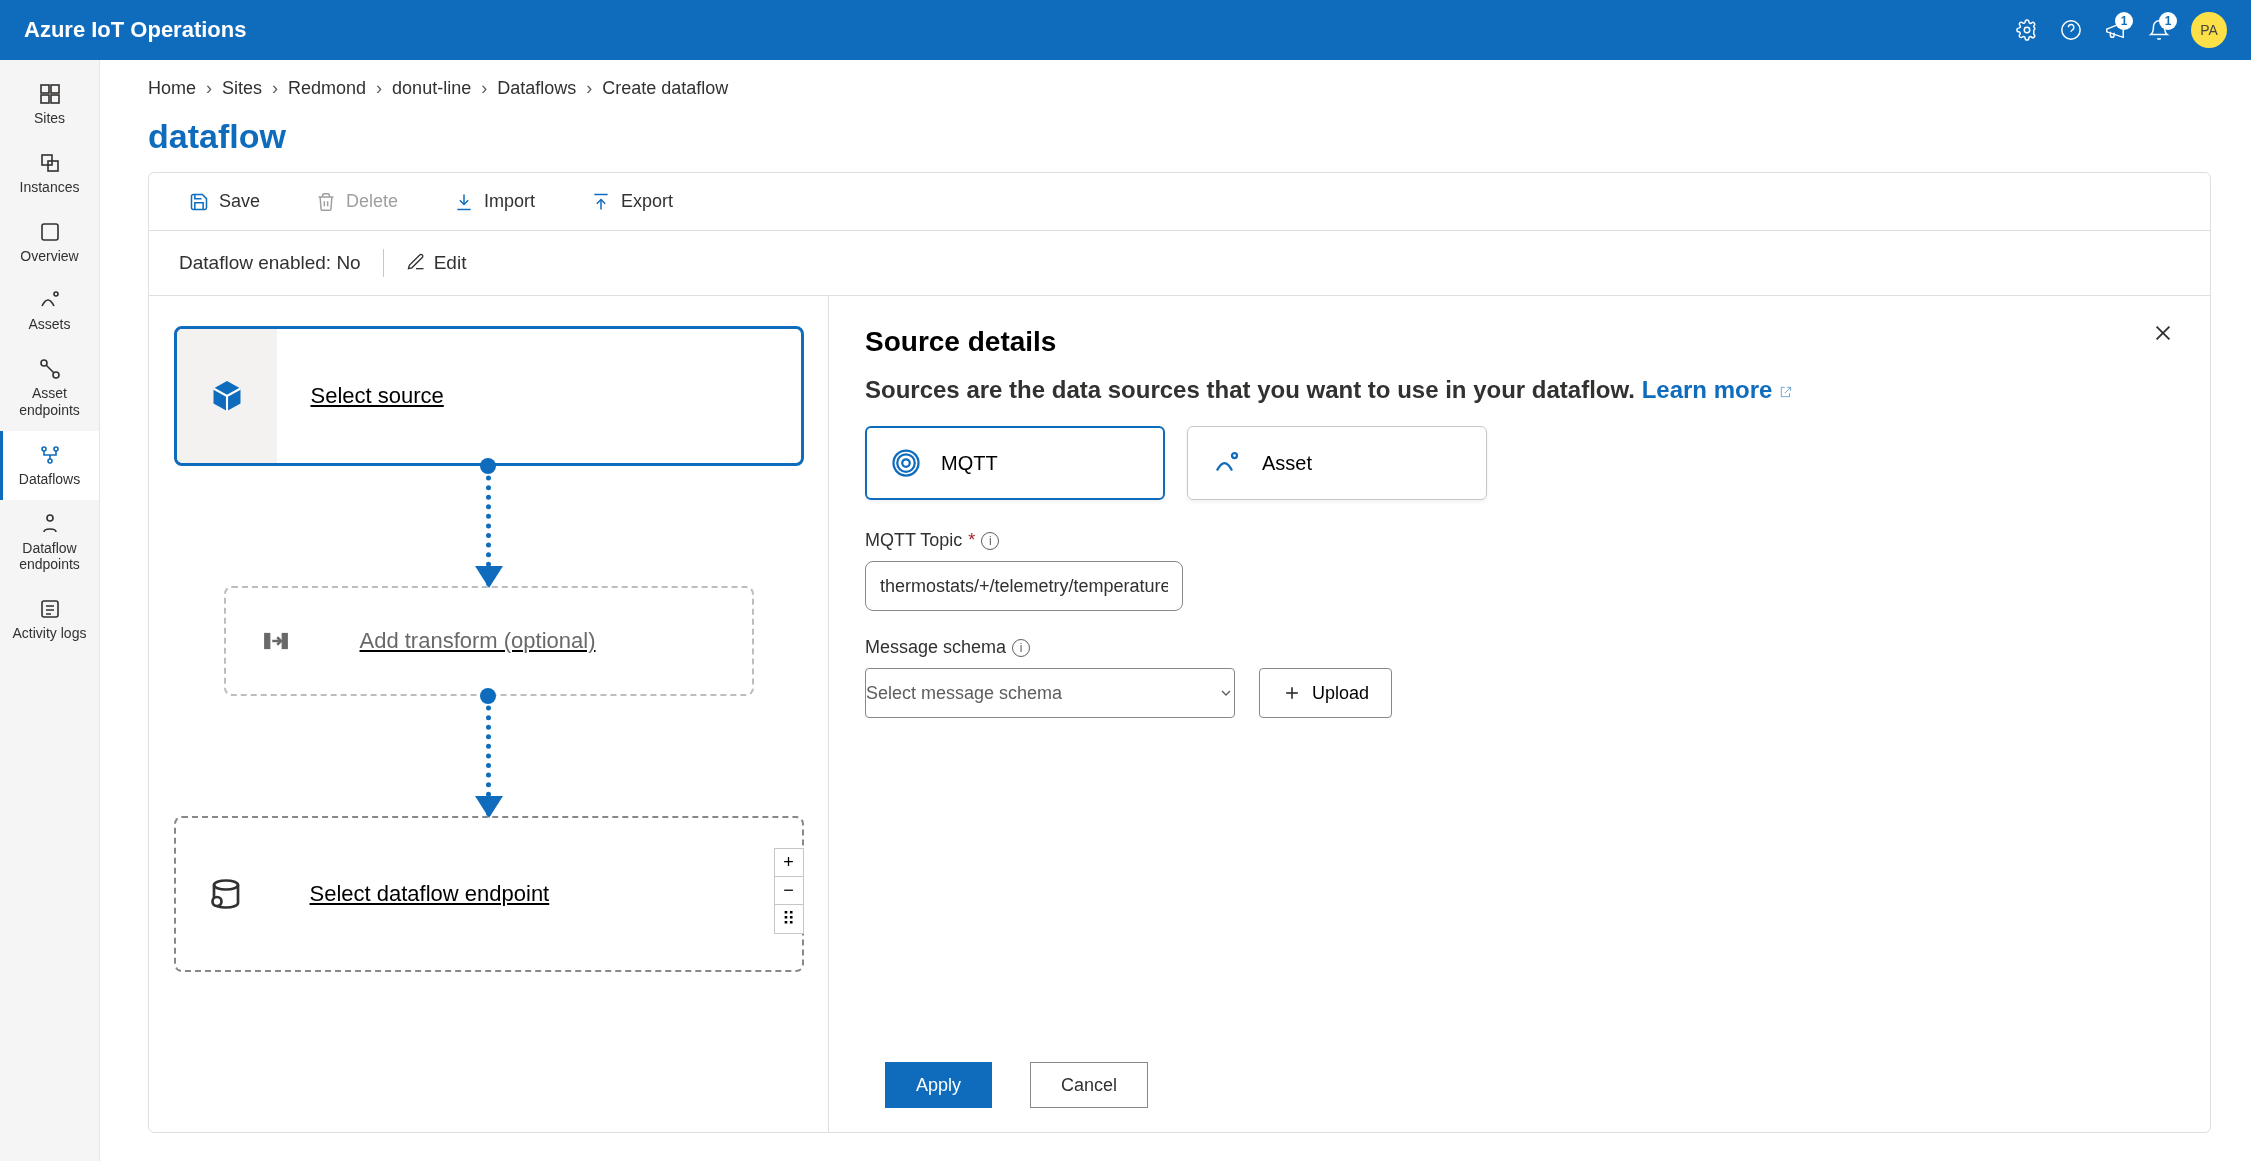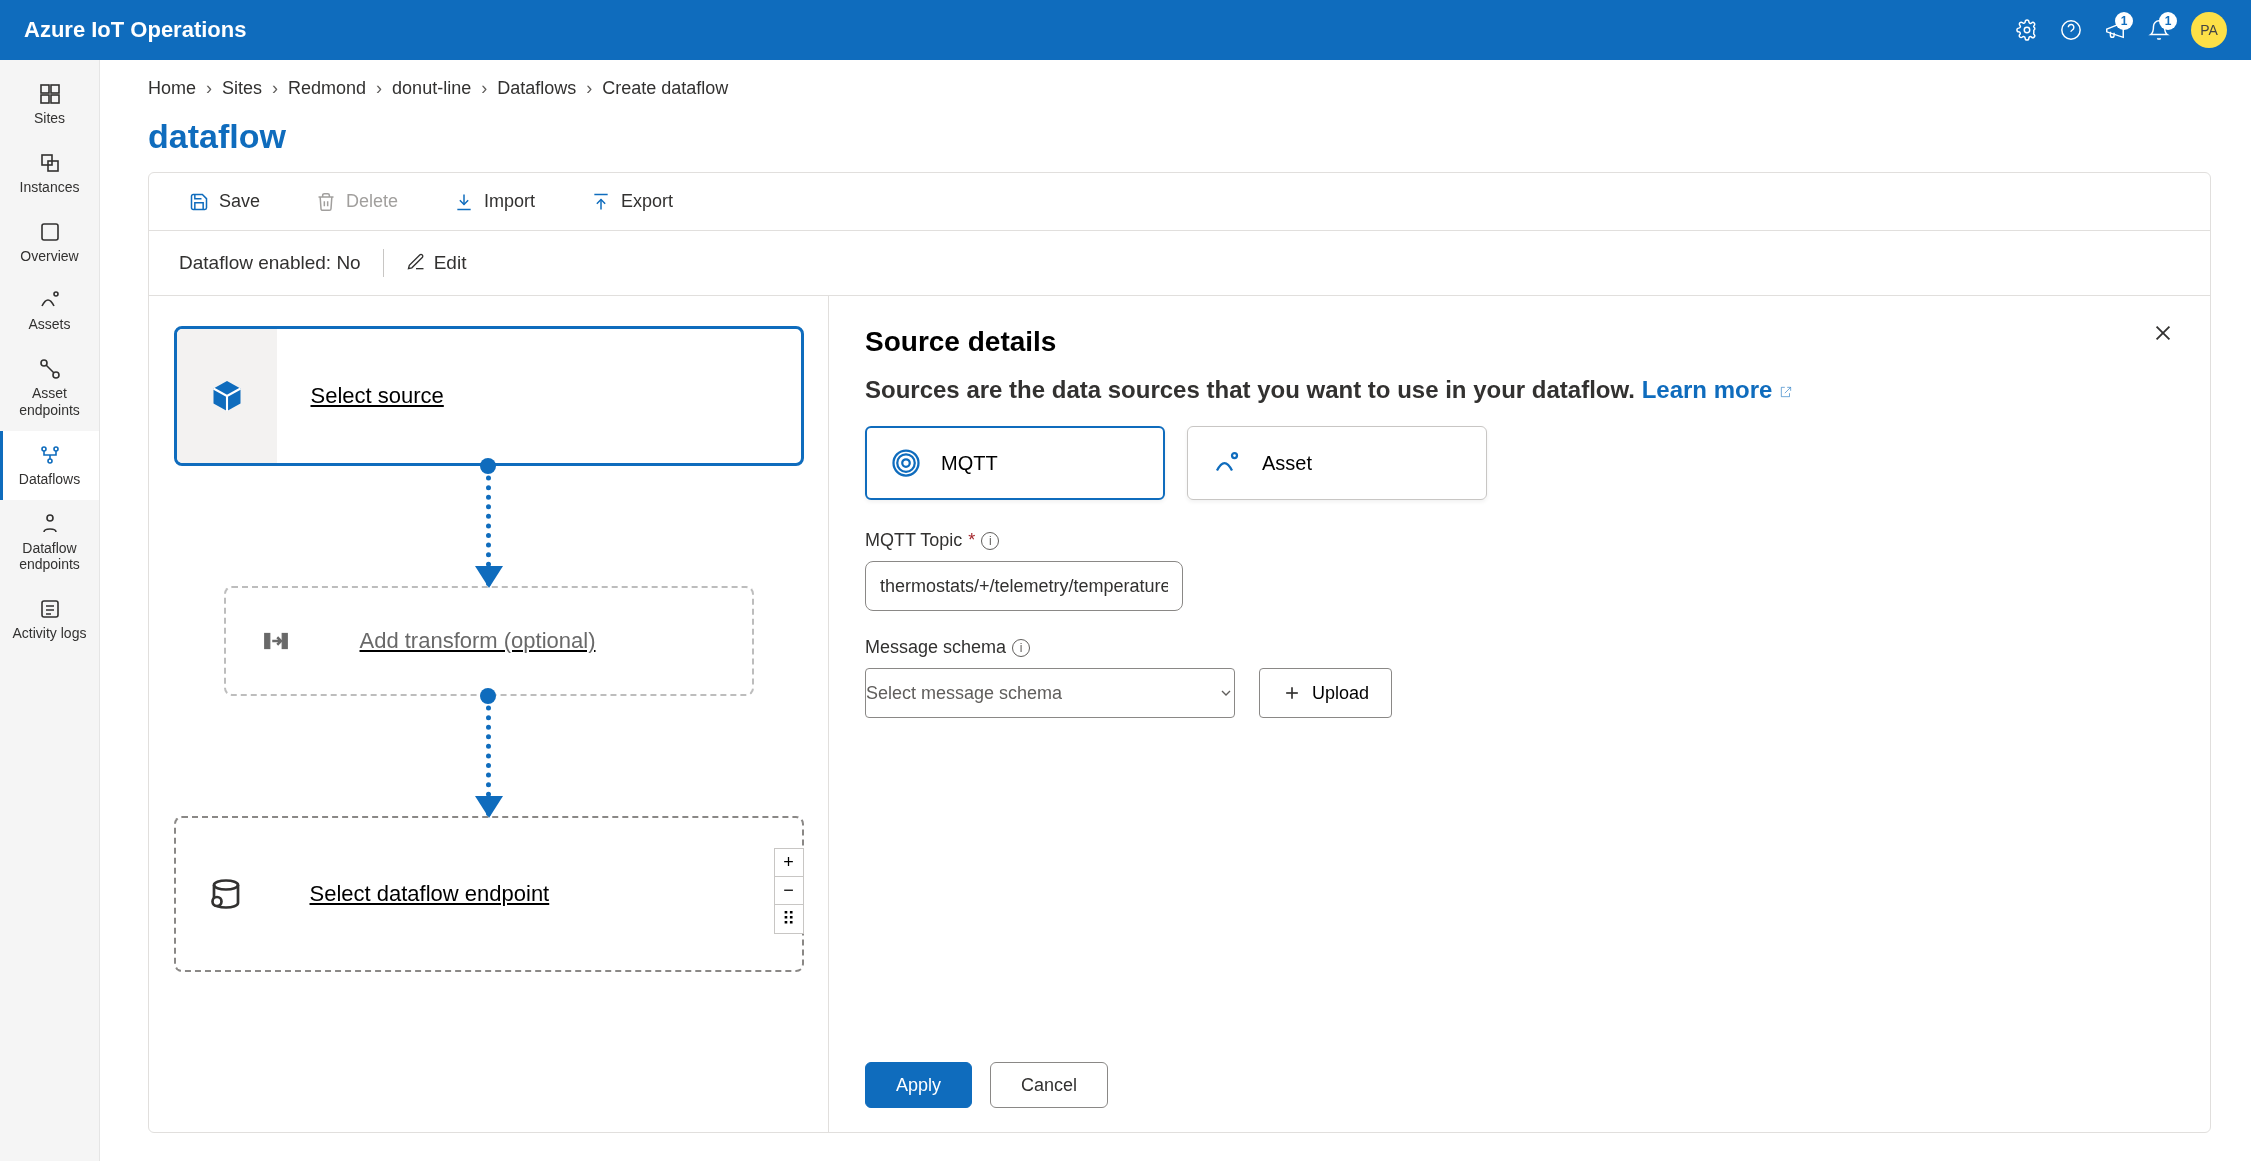--- a/index.html
+++ b/index.html
@@ -193,21 +193,21 @@
   .upload-btn {
     height: 50px; border: 1px solid #8a8886; border-radius: 4px; background: #fff;
     display: flex; align-items: center; gap: 10px; padding: 0 22px;
     font-size: 18px; cursor: pointer;
   }
   .upload-btn svg { width: 20px; height: 20px; stroke: #323130; stroke-width: 2; }
 
   .details-spacer { flex: 1; }
   .actions { display: flex; gap: 18px; }
   .btn {
-    height: 46px; border-radius: 6px; font-size: 18px; padding: 0 30px; cursor: pointer;
+    height: 46px; border-radius: 0; font-size: 18px; padding: 0 30px; cursor: pointer; margin-left: 20px;
   }
   .btn.primary { background: #0f6cbd; color: #fff; border: 1px solid #0f6cbd; }
   .btn.secondary { background: #fff; color: #323130; border: 1px solid #8a8886; }
 </style>
 </head>
 <body>
 
 <div class="header-bar">
   <span>Azure IoT Operations</span>
   <div class="spacer"></div>

